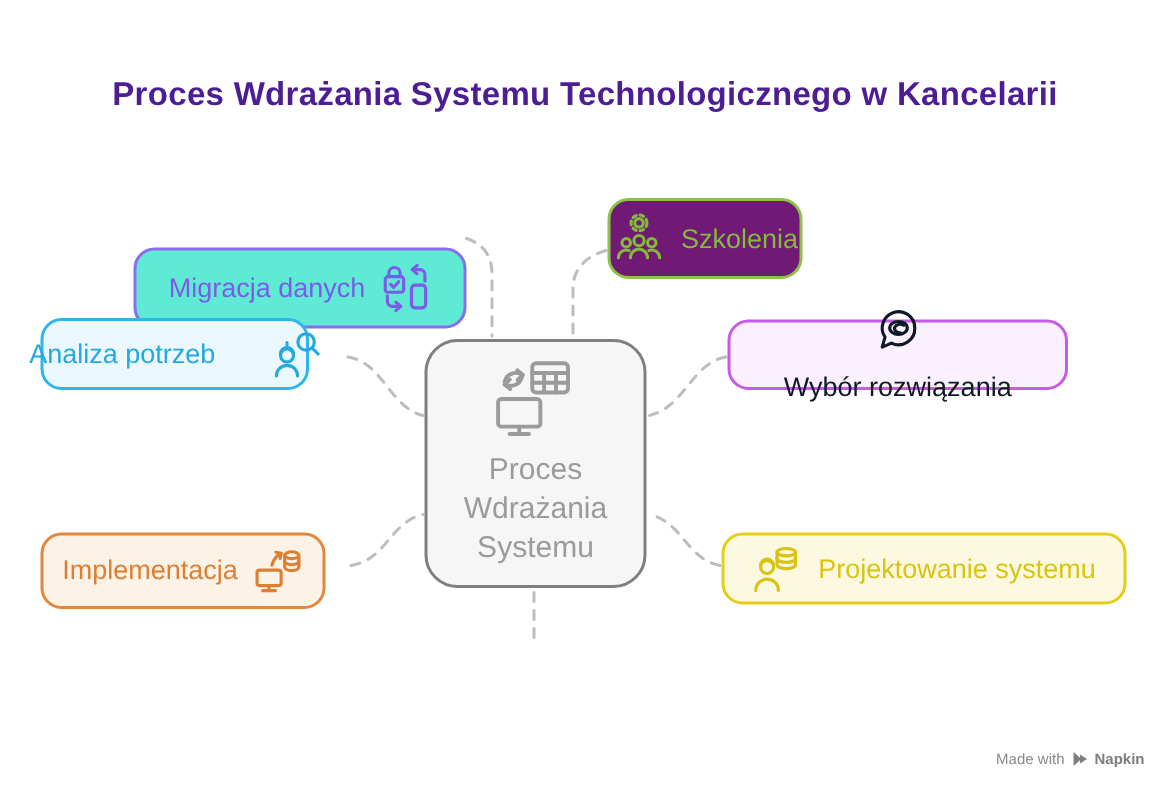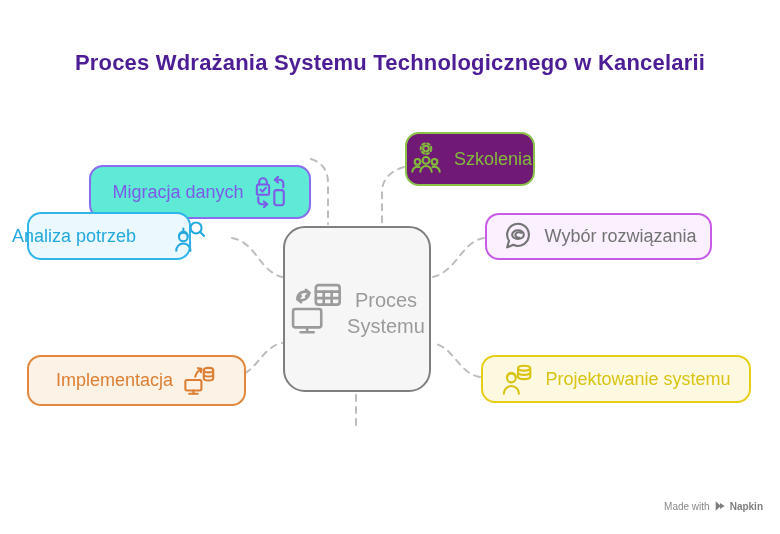--- a/index.html
+++ b/index.html
@@ -14,29 +14,29 @@
   .connectors{position:absolute;left:0;top:0;width:780px;height:534px;}
   .connectors path{fill:none;stroke:#BDBDBD;stroke-width:2;stroke-dasharray:6 6;stroke-linecap:round;}
   .node{
     position:absolute;display:flex;align-items:center;justify-content:center;
     gap:10px;border:2px solid;border-radius:14px;box-sizing:border-box;
     font-size:18px;white-space:nowrap;padding:0 12px;
   }
   .node svg{flex-shrink:0;display:block;}
   .n-migracja{left:89px;top:132px;width:222px;height:54px;border-color:#8A6CEF;background:#5eead4;color:#7D5BE8;margin-top:33px;}
   .n-szkolenia{left:405px;top:132px;width:130px;height:54px;border-color:#8BC34A;background:#701a75;color:#82BB3A;}
-  .n-analiza{left:27px;top:212px;width:164px;height:48px;border-color:#2FB5EA;background:#EBF8FE;color:#23A9DF;gap:36px;}
-  .n-wybor{left:485px;top:213px;width:227px;height:47px;border-color:#C75BE8;background:#FAF0FE;color:#737373;}
-  .n-implementacja{left:27px;top:355px;width:219px;height:51px;border-color:#E2873B;background:#FCF2E6;color:#DC7F33;}
+  .n-analiza{left:27px;top:212px;width:179px;height:48px;border-color:#2FB5EA;background:#EBF8FE;color:#23A9DF;gap:36px;}
+  .n-wybor{left:485px;top:213px;width:227px;height:47px;border-color:#C75BE8;background:#FAF0FE;color:#0f172a;flex-direction:column;}
+  .n-implementacja{left:27px;top:355px;width:190px;height:51px;border-color:#E2873B;background:#FCF2E6;color:#DC7F33;}
   .n-projektowanie{left:481px;top:355px;width:270px;height:48px;border-color:#E7CE16;background:#FDF9E1;color:#D9C413;}
   .n-wsparcie{left:203px;top:433px;width:302px;height:48px;border-color:#EA4DAE;background:#FDEFF8;color:#E2479E;}
   .center-node{
     position:absolute;left:283px;top:226px;width:148px;height:166px;
     border:2px solid #7F7F7F;border-radius:22px;background:#F6F6F6;box-sizing:border-box;
-    display:flex;flex-direction:row;align-items:center;justify-content:center;
+    display:flex;flex-direction:column;align-items:center;justify-content:center;
     color:#9B9B9B;font-size:20px;line-height:26px;text-align:center;
   }
   .center-node .ctext{margin-top:8px;}
   .watermark{
     position:absolute;right:17px;top:500px;display:flex;align-items:center;gap:4px;
     font-size:10px;color:#8A8A8A;margin-left:23px;
   }
   .watermark .brand{font-weight:bold;color:#7E7E7E;}
 </style>
 </head>
@@ -66,20 +66,21 @@
       <path d="M24 8 H46"></path>
       <path d="M24 14 H46"></path>
       <path d="M31.3 8 V20"></path>
       <path d="M38.6 8 V20"></path>
       <rect x="3" y="24" width="26" height="17" rx="2"></rect>
       <path d="M16 41 V45"></path>
       <path d="M10 45.5 H22"></path>
     </svg>
     <div class="ctext">
       <div>Proces</div>
+      <div>Wdrażania</div>
       <div>Systemu</div>
     </div>
   </div>
 
   <div class="node n-migracja">
     <span>Migracja danych</span>
     <svg width="34" height="34" viewBox="0 0 36 36" fill="none" stroke="currentColor" stroke-width="2.2" stroke-linecap="round" stroke-linejoin="round">
       <rect x="3" y="10" width="13" height="11" rx="2"></rect>
       <path d="M5.5 10 V7.5 a4 4 0 0 1 8 0 V10"></path>
       <path d="M6.8 15.5 l2.1 2.1 3.6-4"></path>

